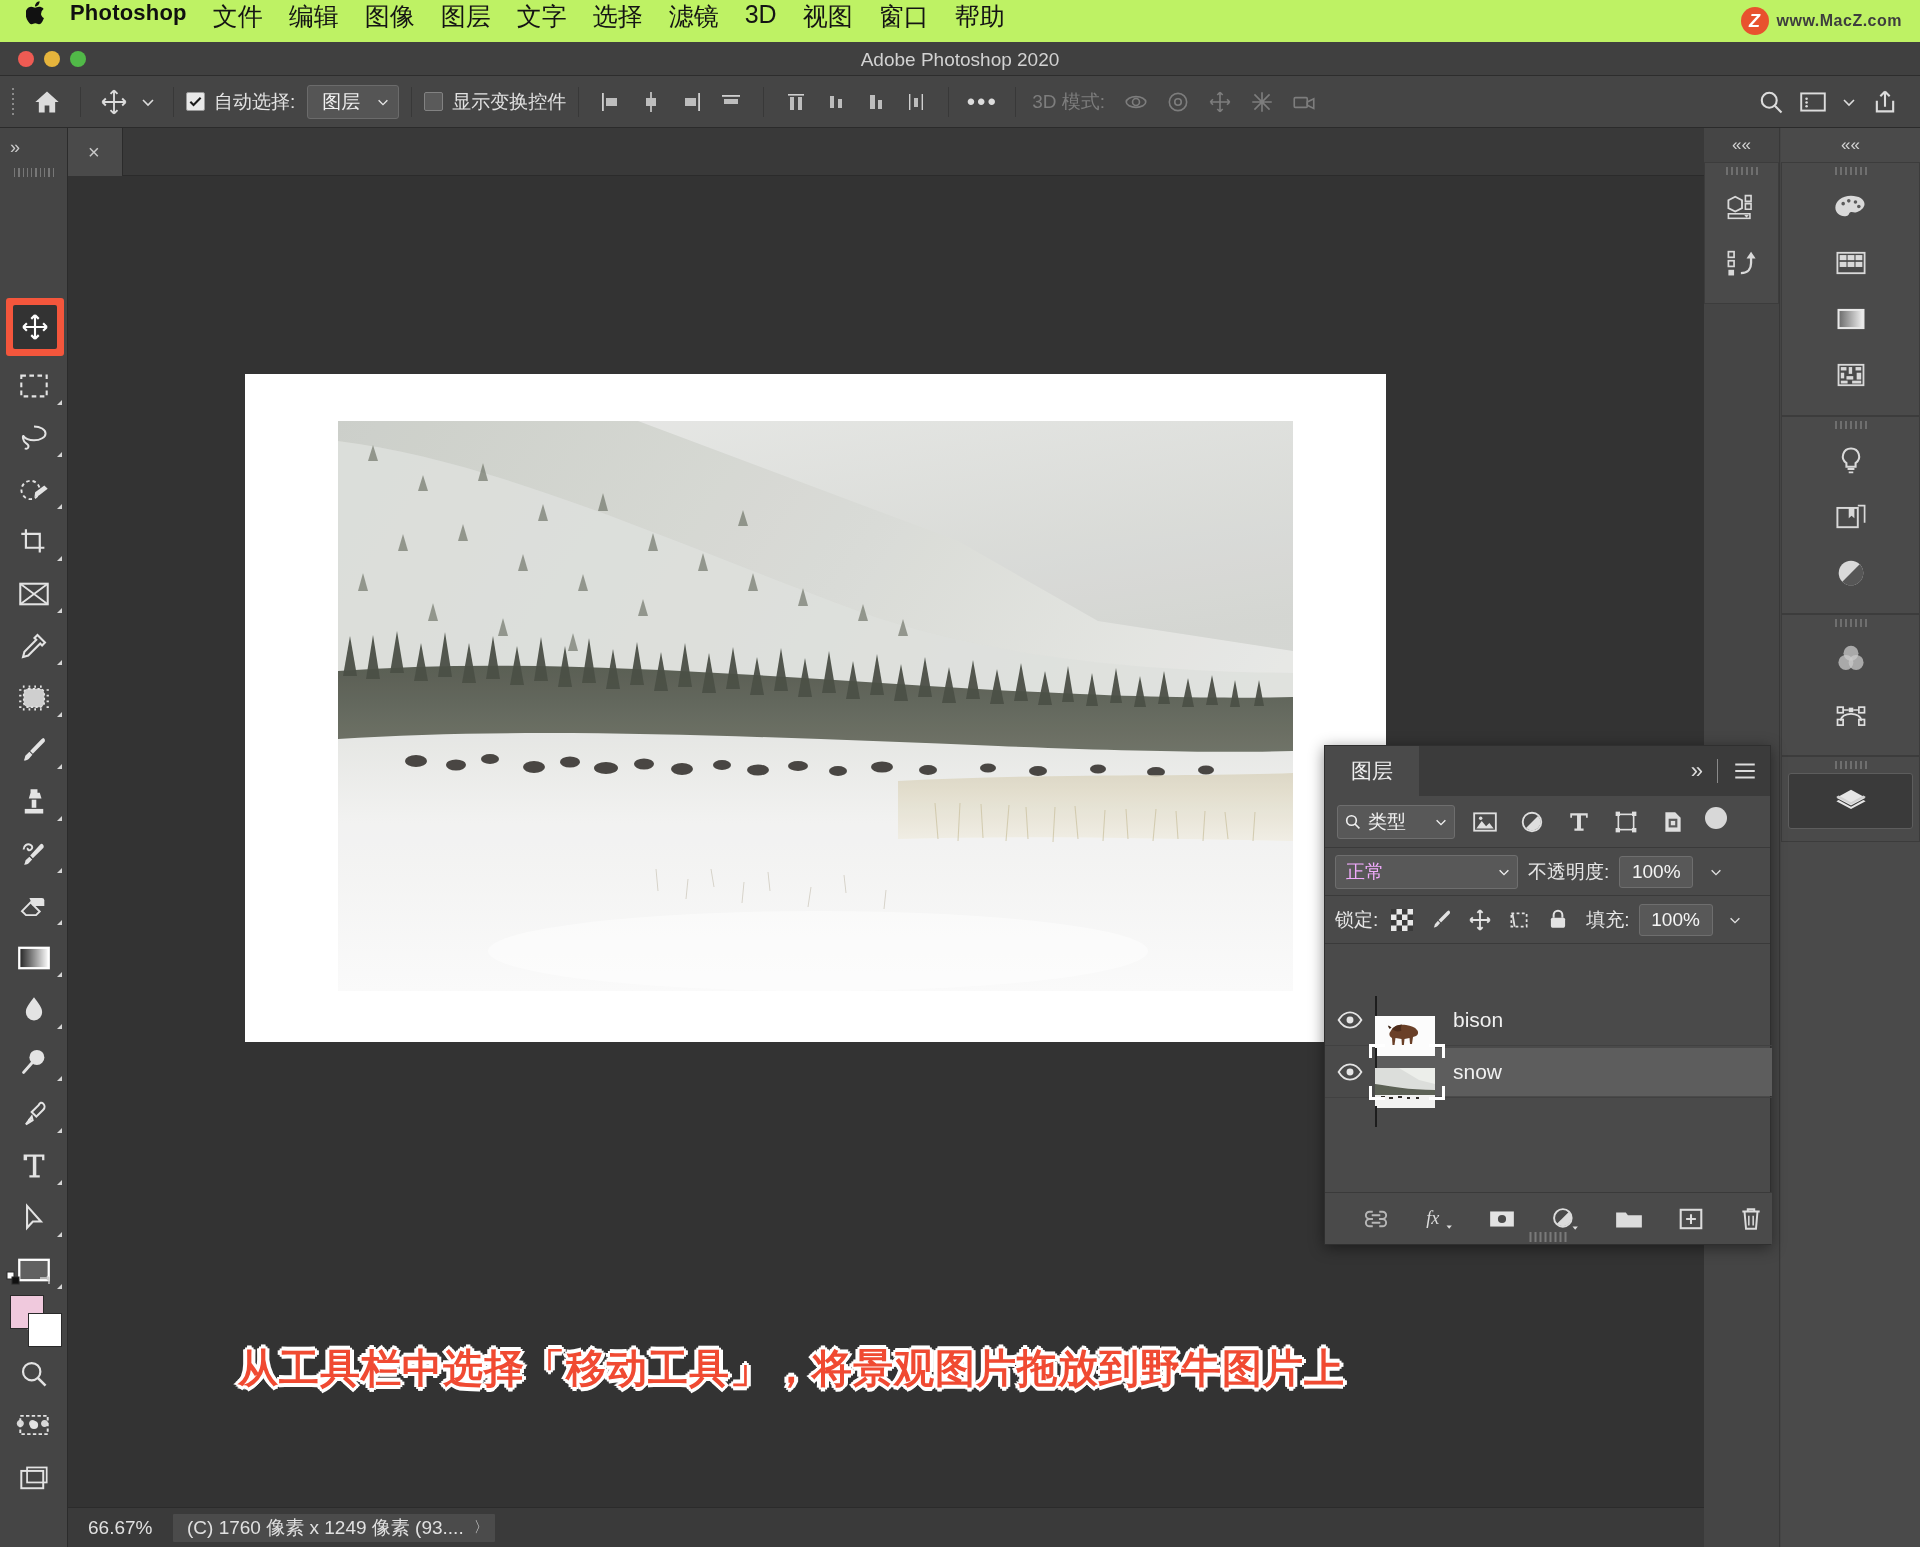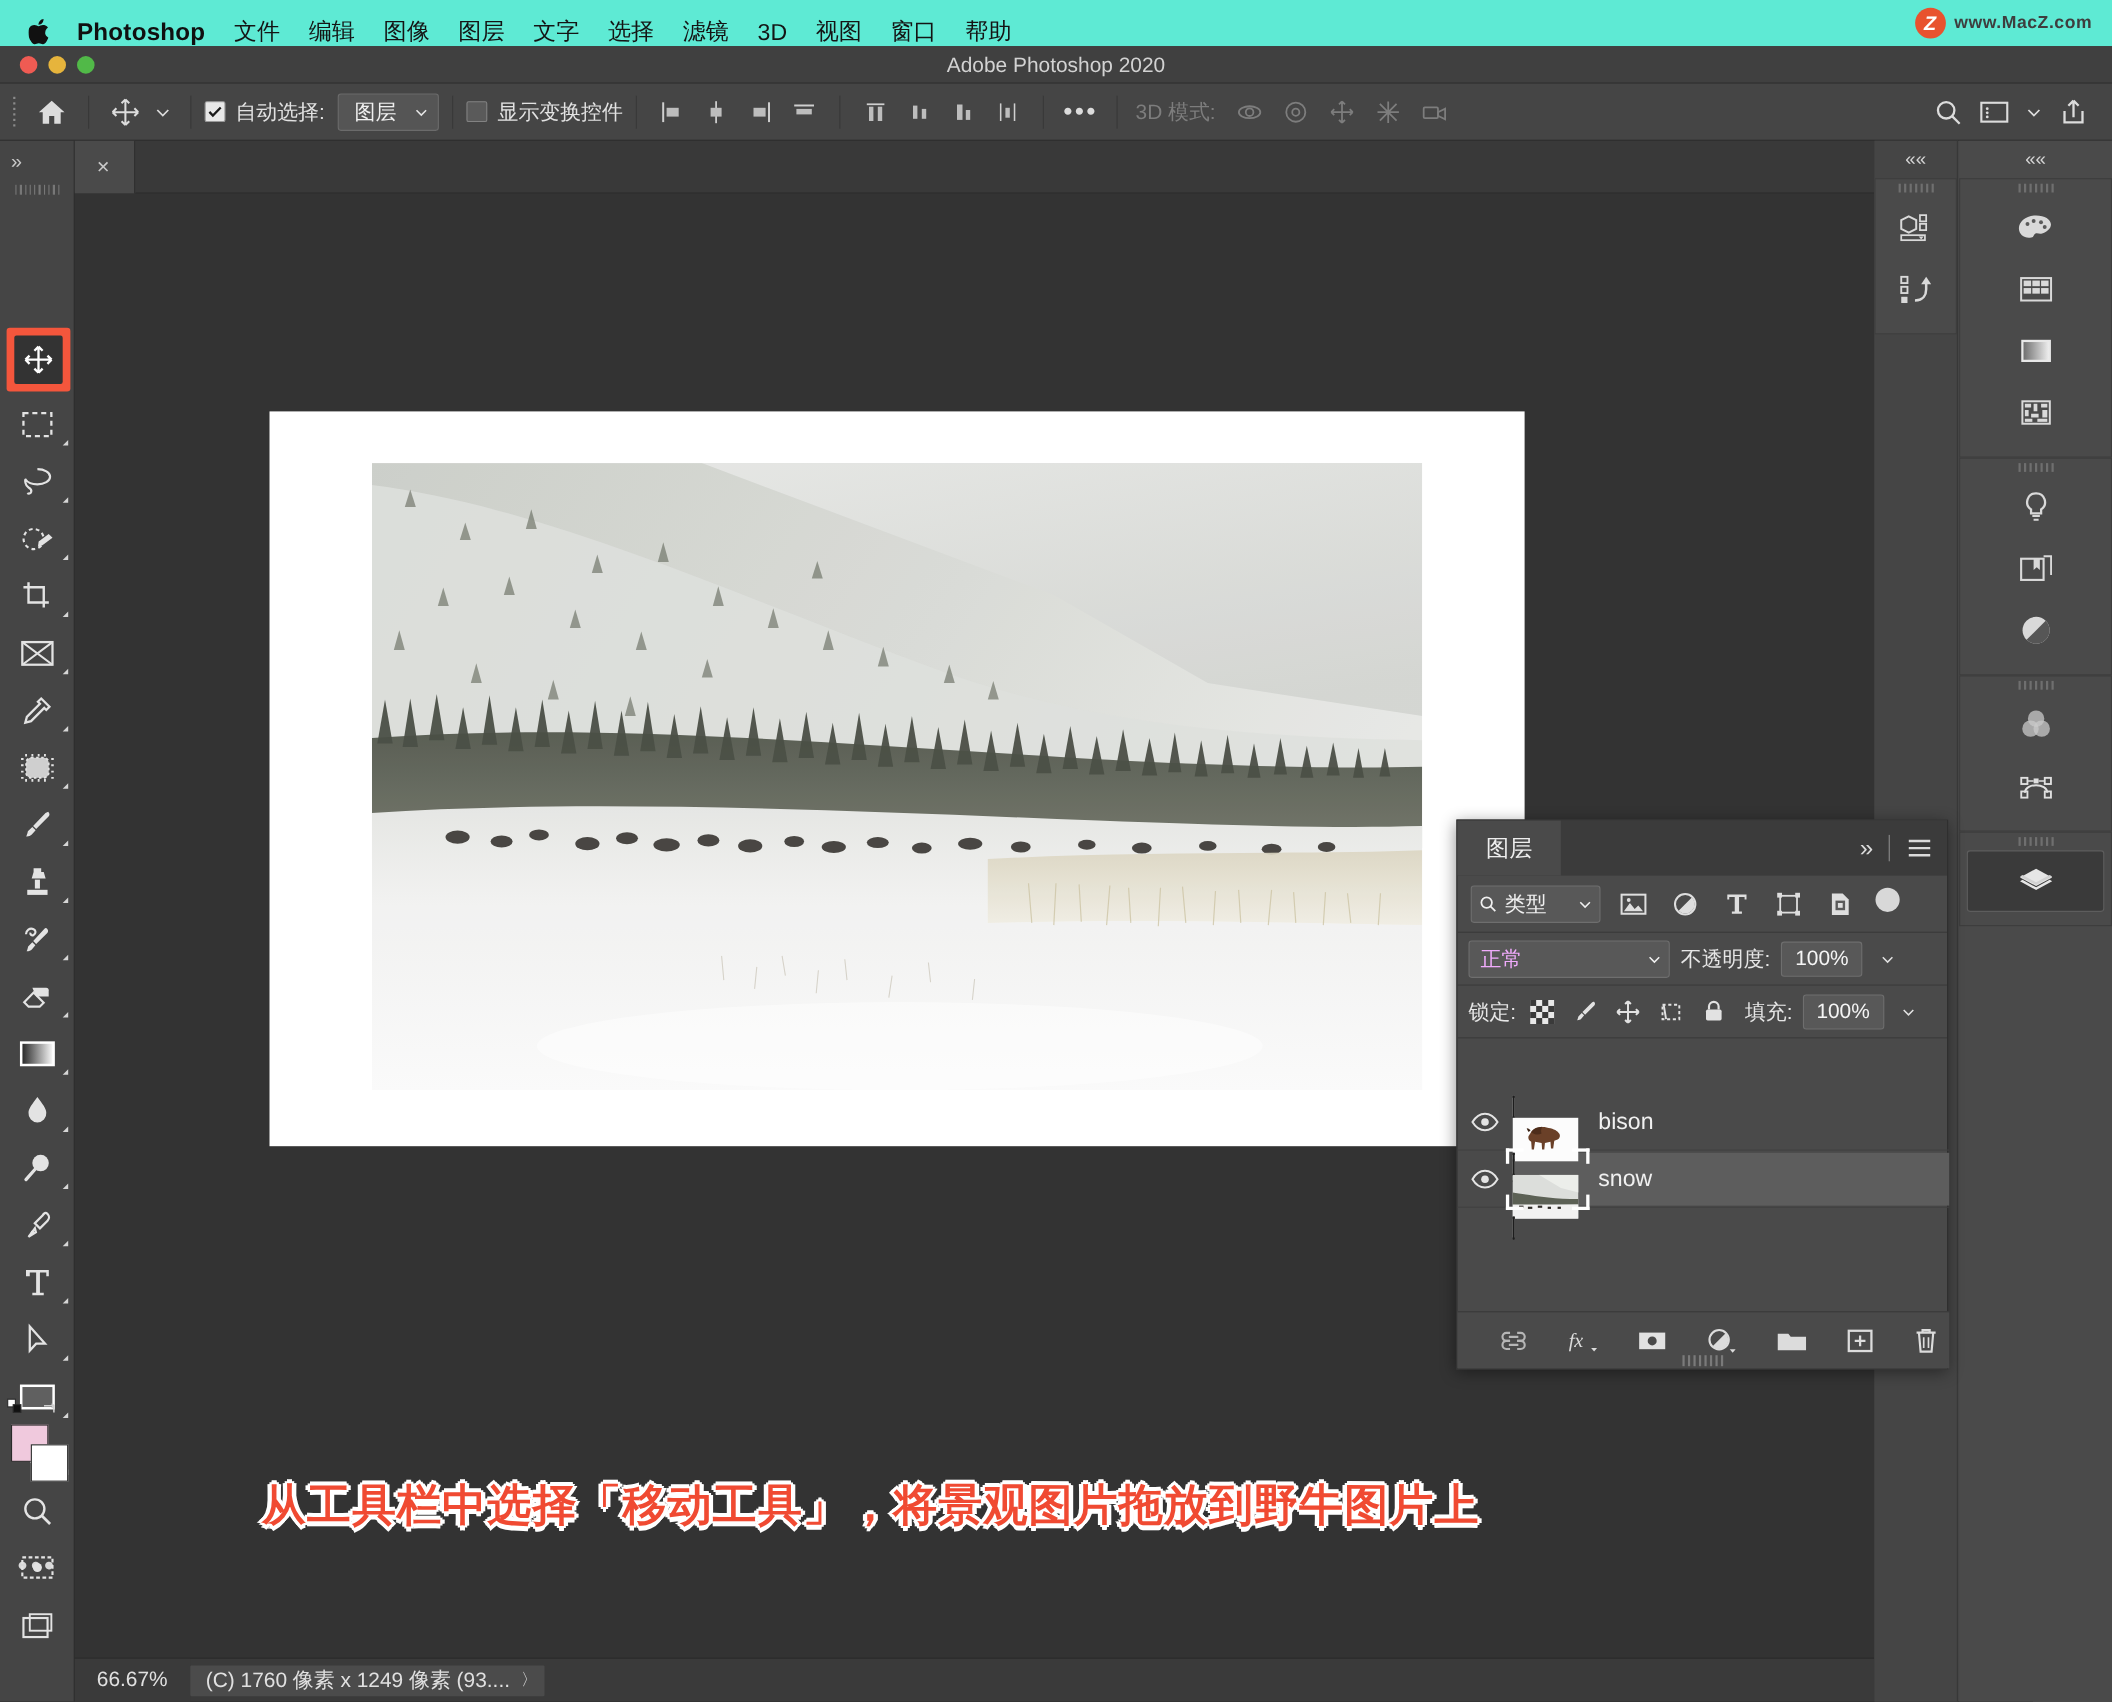--- a/index.html
+++ b/index.html
@@ -2,24 +2,24 @@
 <html><head>
 <meta charset="utf-8">
 <style>
   * { box-sizing: border-box; margin:0; padding:0; }
   html,body { width:1920px; height:1547px; overflow:hidden;
     font-family:"Liberation Sans","DejaVu Sans",sans-serif; }
   body { background:#2b2b2b; position:relative; }
 
   
   #macbar { position:absolute; left:0; top:0; width:1920px; height:42px;
-    background:#5eead4; display:flex; align-items:flex-end; padding-left:26px; gap:0; }
+    background:#bef264; display:flex; align-items:flex-start; padding-left:26px; gap:0; }
   .apple-logo { width:22px; height:26px; margin-right:22px; position:relative; display:block;}
   .menu-app { font-size:22px; font-weight:bold; color:#101010; margin-right:26px; letter-spacing:.2px;}
-  .menu-item { font-size:21px; color:#141414; margin-right:26px; white-space:nowrap;}
+  .menu-item { font-size:25px; color:#141414; margin-right:26px; white-space:nowrap;}
   #wm { position:absolute; right:18px; top:0; height:42px; display:flex; align-items:center; gap:8px;}
   .wm-badge { width:28px; height:28px; border-radius:50%; background:#e8522e; color:#fff;
     font-size:18px; font-weight:bold; display:flex; align-items:center; justify-content:center;
     font-style:italic;}
   .wm-text { font-size:16px; font-weight:bold; color:#3e3e3e; letter-spacing:.5px;}
 
   
   #titlebar { position:absolute; left:0; top:42px; width:1920px; height:34px;
     background:#404040; border-bottom:1px solid #2d2d2d; }
   #traffic { position:absolute; left:18px; top:9px; display:flex; gap:10px;}

